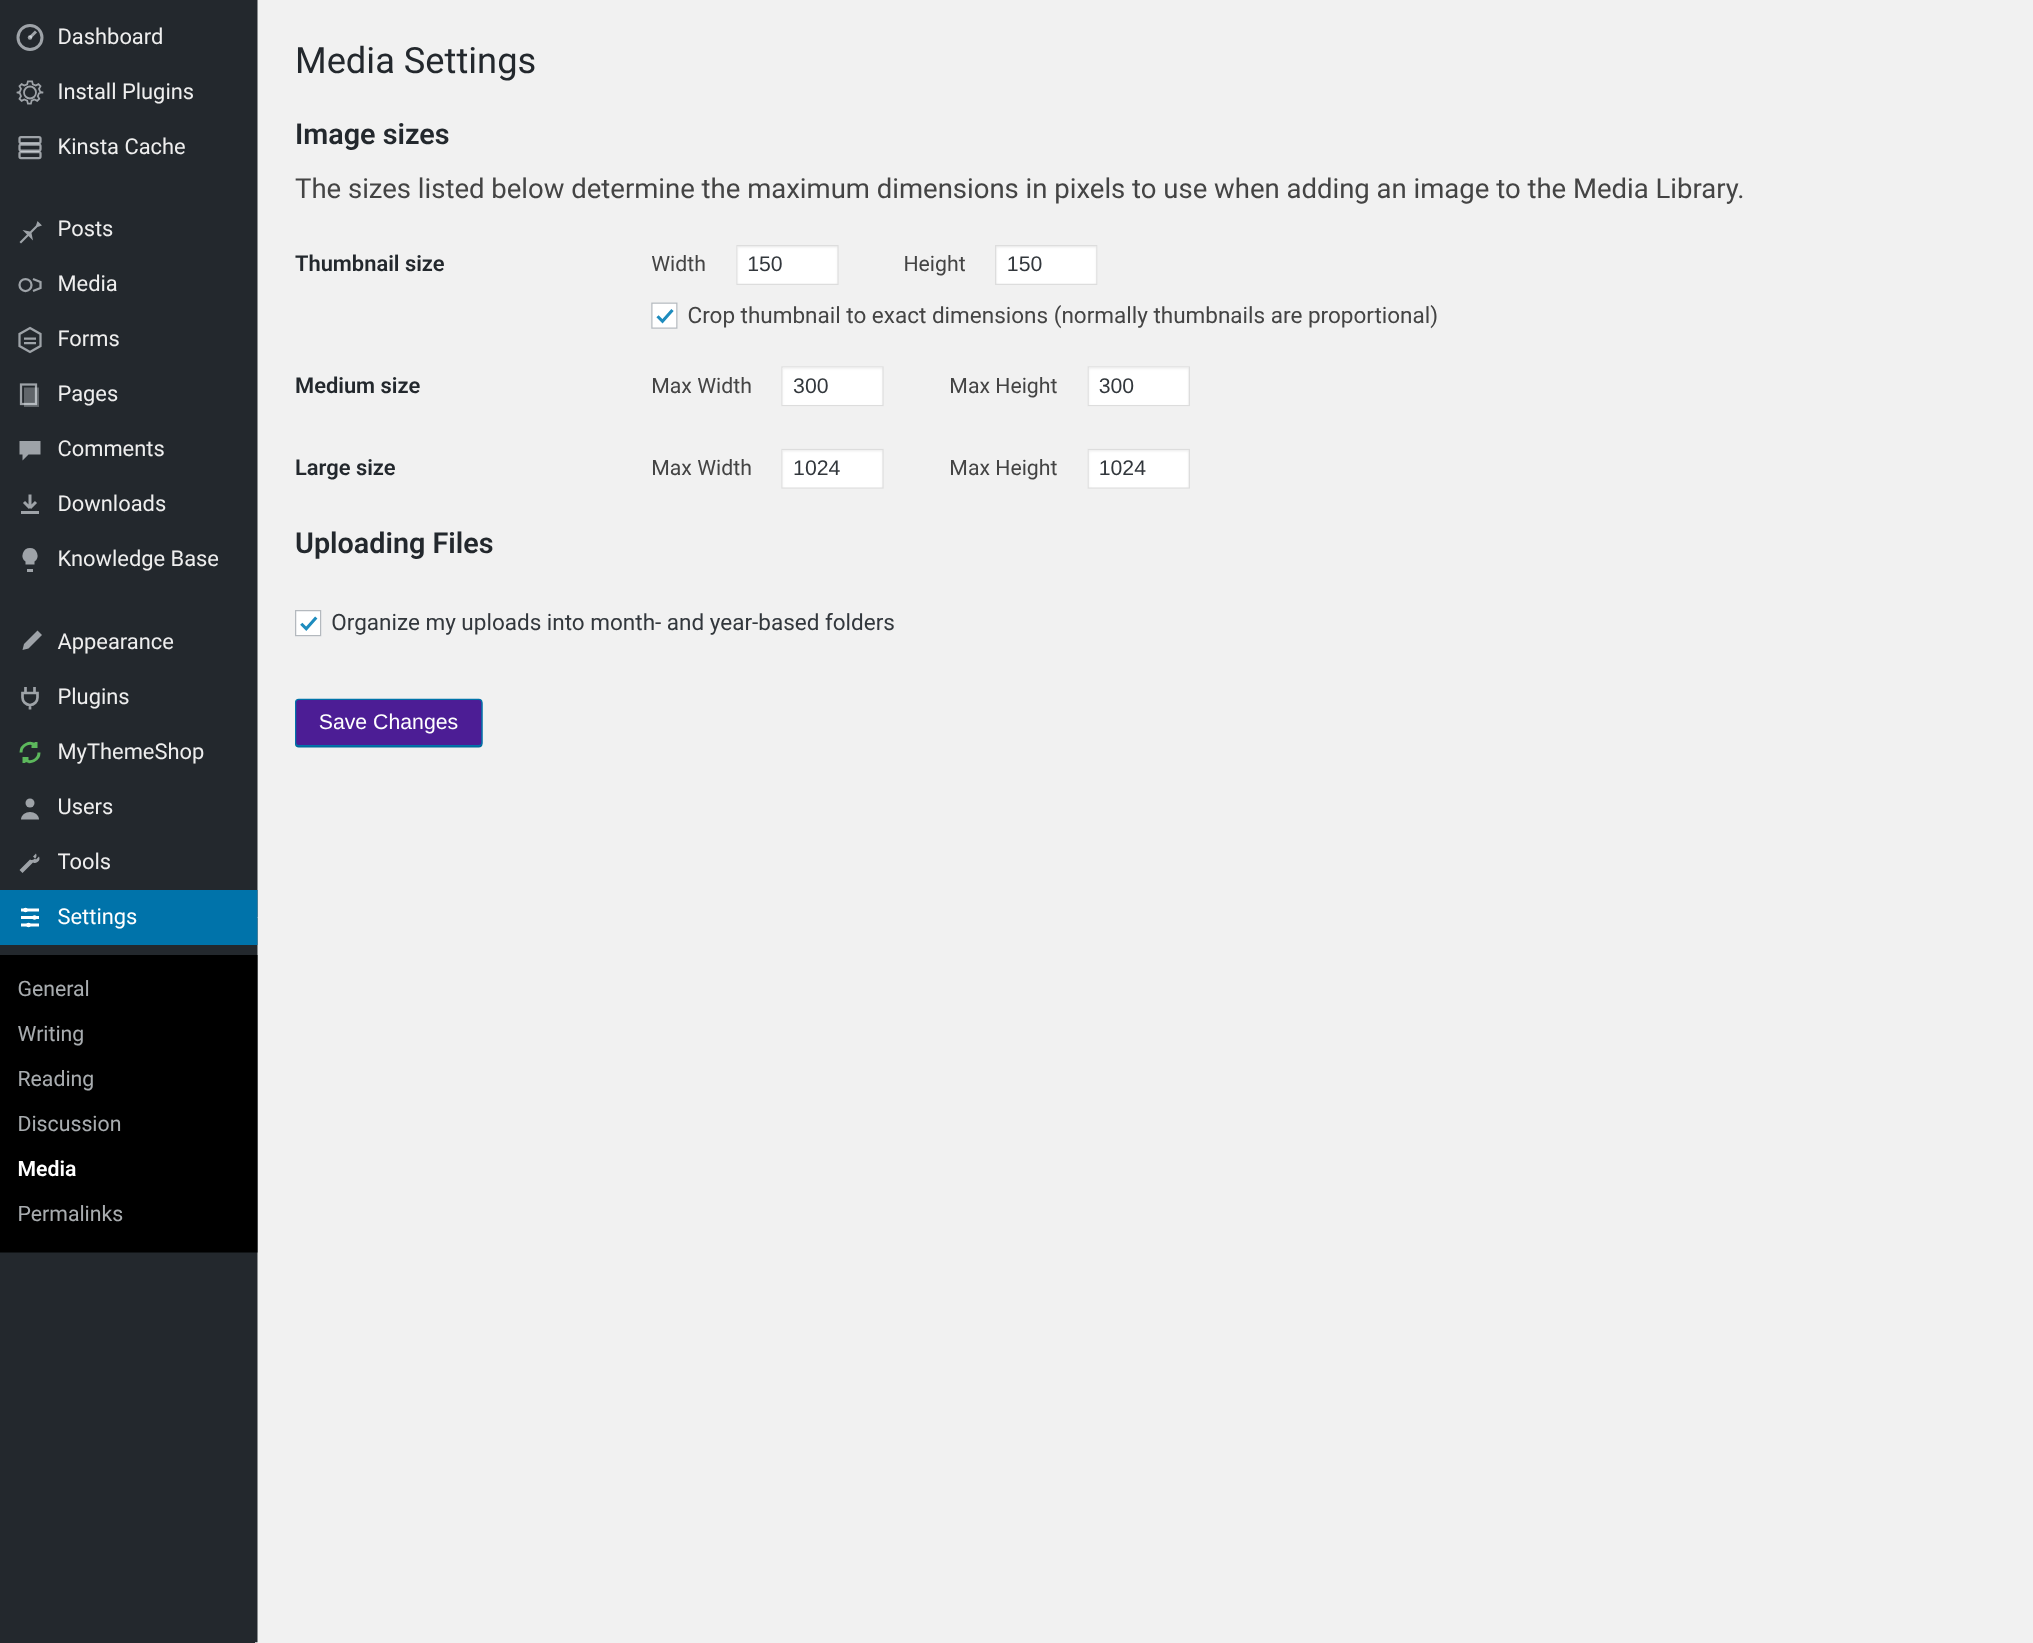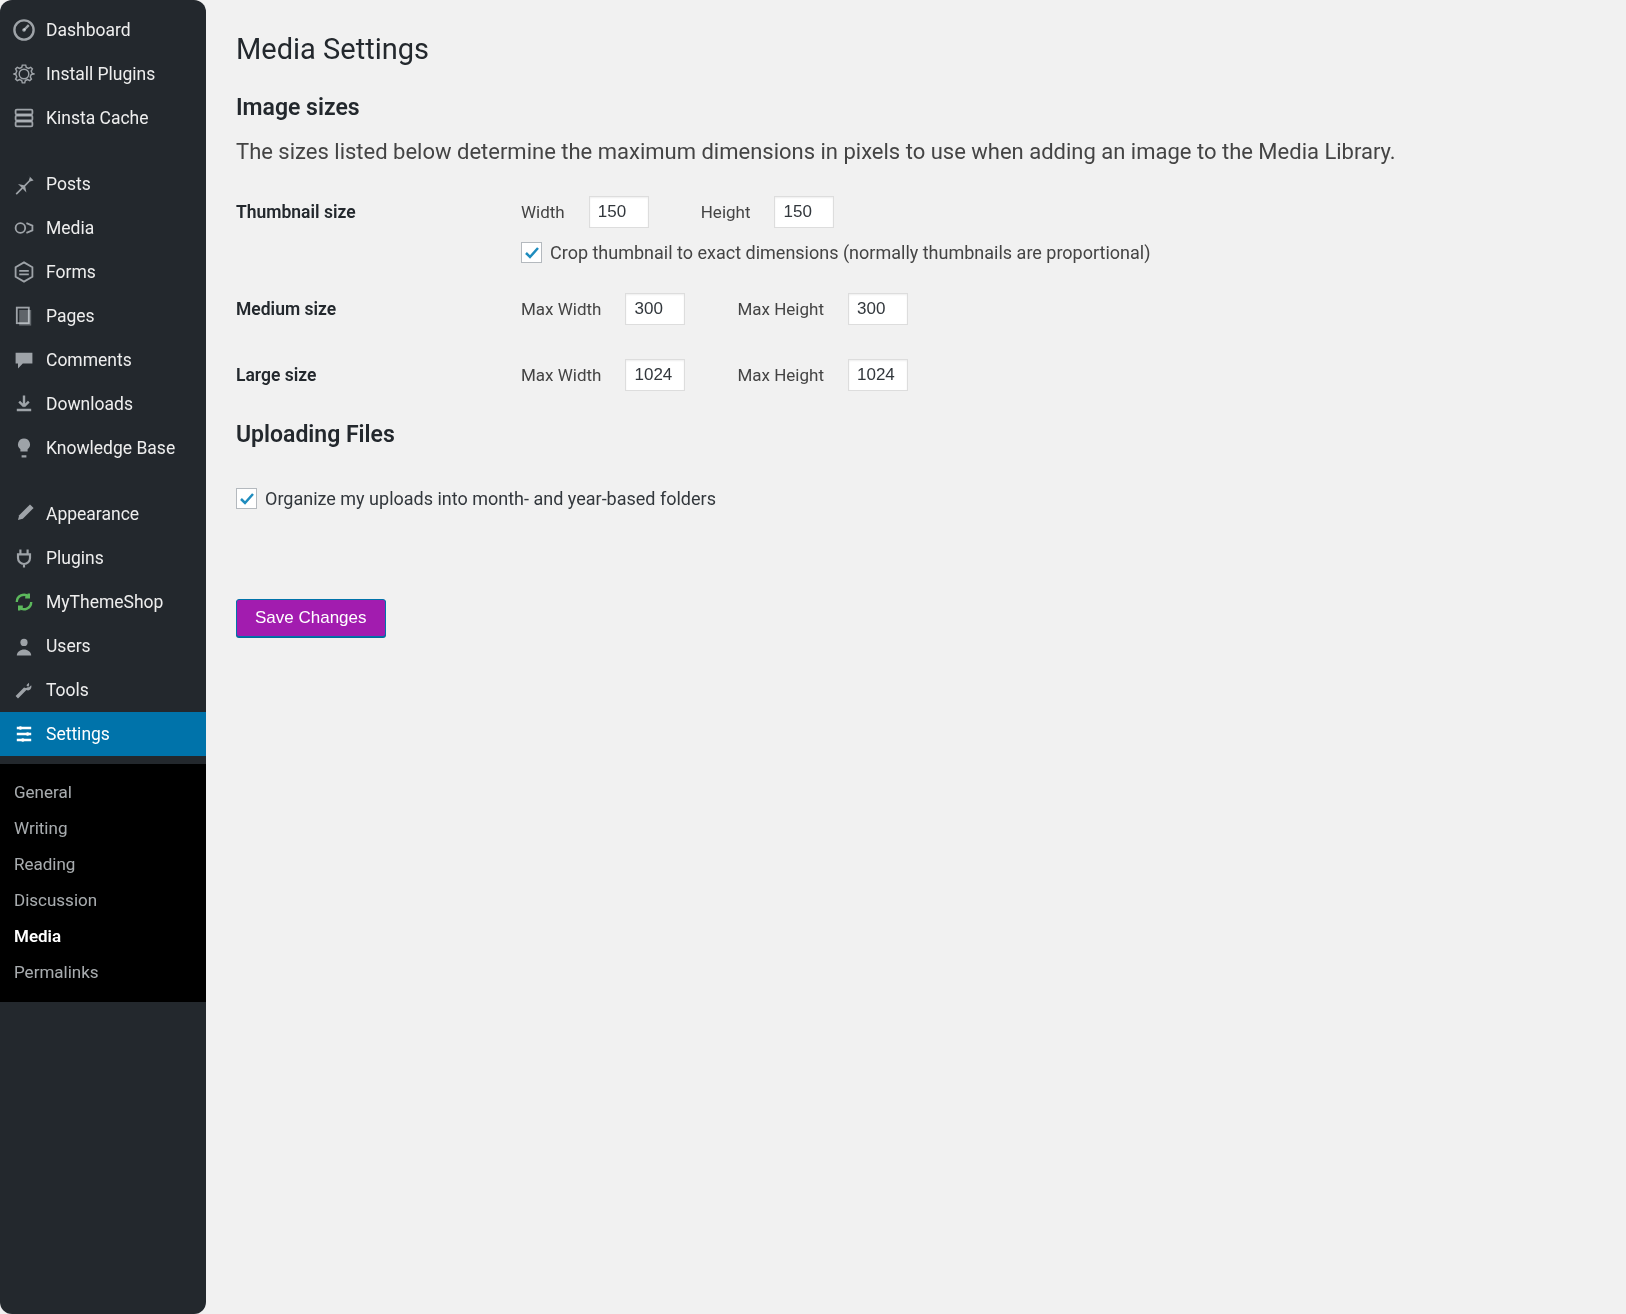--- a/index.html
+++ b/index.html
@@ -12,21 +12,20 @@
   overflow: hidden;
   display: flex;
 }
 .sidebar {
   width: 206px;
   background: #23282d;
   color: #eee;
   font-size: 17.5px;
   flex-shrink: 0;
   position: relative;
-  border-radius: 12px;
 }
 .sidebar-group {
   padding: 8px 0;
 }
 .sidebar-item {
   display: flex;
   align-items: center;
   padding: 10px 12px;
   cursor: pointer;
   color: #eee;
@@ -110,21 +109,21 @@
   color: #444;
 }
 .field-pair { display: flex; align-items: center; gap: 20px; flex-wrap: wrap; }
 .field-label { margin-right: 4px; }
 .number-input {
   border: 1px solid #ddd;
   box-shadow: inset 0 1px 2px rgba(0,0,0,0.07);
   background: #fff;
   font-size: 17px;
   padding: 5px 8px;
-  width: 60px;
+  width: 82px;
   color: #32373c;
 }
 .checkbox-row {
   display: flex;
   align-items: center;
   gap: 8px;
   margin-top: 14px;
   font-size: 18px;
 }
 .checkbox-row.standalone {
@@ -136,29 +135,28 @@
   border: 1px solid #b4b9be;
   background: #fff;
   display: flex;
   align-items: center;
   justify-content: center;
   cursor: pointer;
   flex-shrink: 0;
 }
 .wp-checkbox svg { width: 16px; height: 16px; }
 .save-button {
-  background: #a21caf;
+  background: #4c1d95;
   border: 1px solid #0073aa;
   color: #fff;
   font-size: 17px;
   padding: 8px 18px;
   border-radius: 3px;
   cursor: pointer;
   box-shadow: 0 1px 0 #006799;
-  margin-top: 40px;
 }
 .gap-after-medium { margin-bottom: 34px; }
 .mts-green { color: #5cb85c !important; }
 </style>
 </head>
 <body>
 
 <nav class="sidebar">
   <div class="sidebar-group">
     <div class="sidebar-item">

